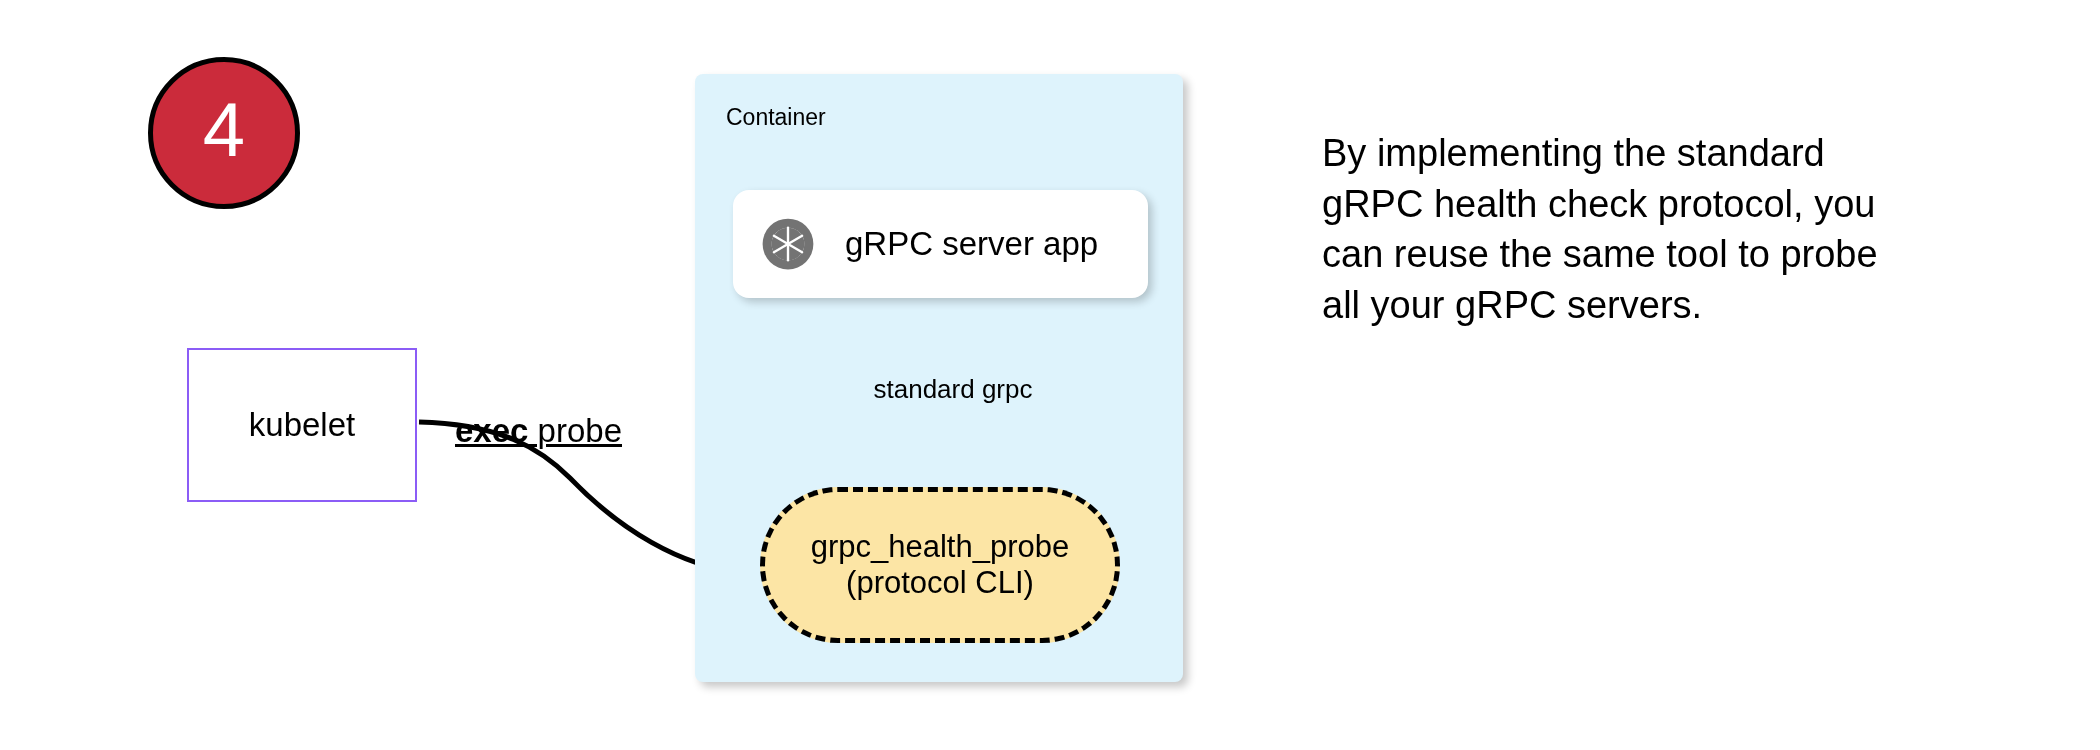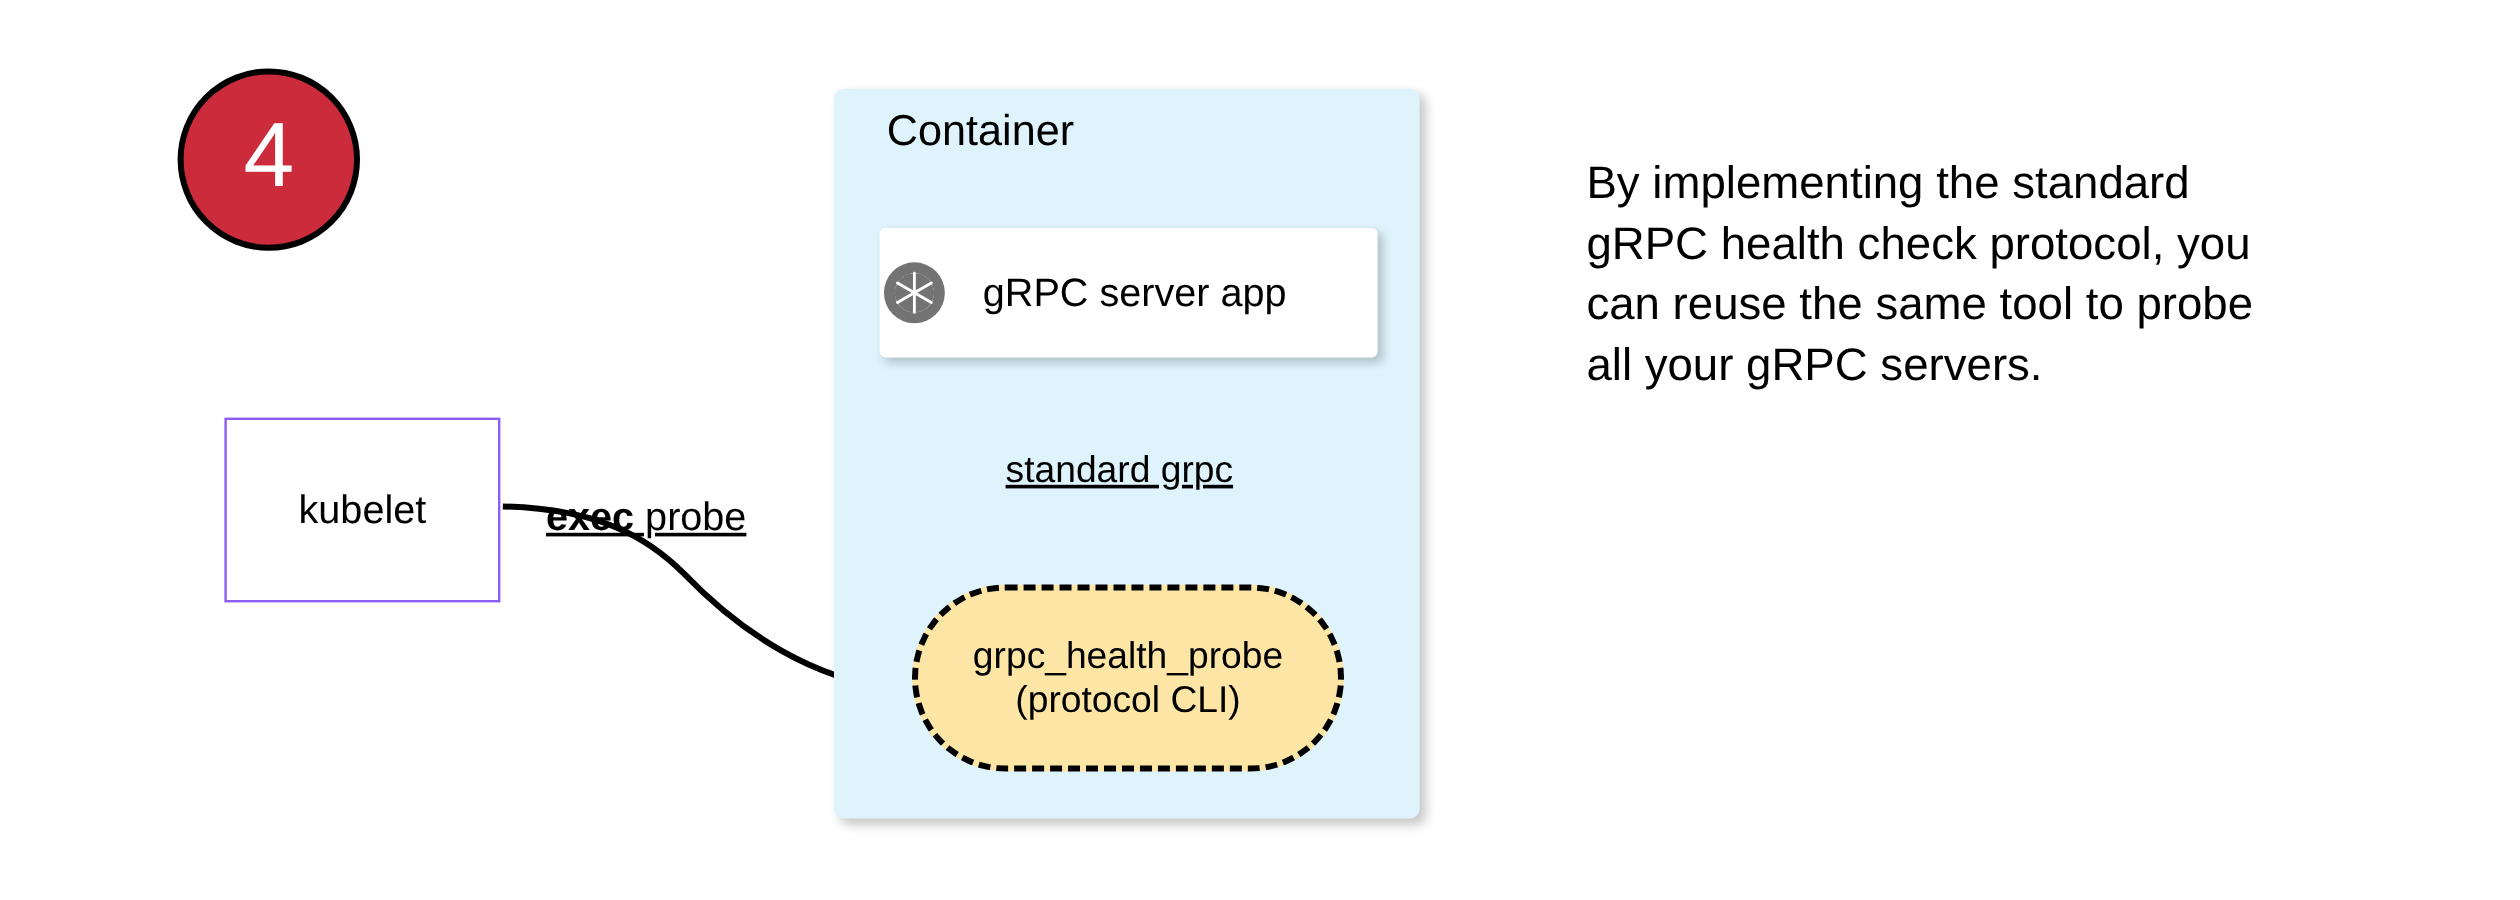--- a/index.html
+++ b/index.html
@@ -82,37 +82,37 @@
     top: 74px;
     width: 488px;
     height: 608px;
     background: #DEF3FC;
     border-radius: 8px;
     box-shadow: 5px 5px 9px rgba(0,0,0,0.22);
   }
   #container-title {
     position: absolute;
     left: 31px;
-    top: 14px;
-    font-size: 36px;
-    margin-left: 13px;
+    top: 30px;
+    font-size: 23px;
   }
 
   
   #grpc-server-card {
     position: absolute;
     left: 733px;
     top: 190px;
     width: 415px;
     height: 108px;
     background: #ffffff;
-    border-radius: 5px;
+    border-radius: 16px;
     box-shadow: 4px 4px 8px rgba(0,0,0,0.20);
     display: flex;
     align-items: center;
+    padding-left: 26px;
     box-sizing: border-box;
   }
   #grpc-server-card .app-label {
     font-size: 33px;
     margin-left: 28px;
   }
 
   
   #health-probe-pill {
     position: absolute;
@@ -138,24 +138,23 @@
     font-size: 31px;
     line-height: 1.15;
   }
 
   
   #protocol-label {
     position: absolute;
     left: 838px;
     top: 372px;
     width: 230px;
-    text-align: left;
-    font-size: 31px;
+    text-align: center;
+    font-size: 26px;
     line-height: 1.32;
-    text-decoration: underline;
   }
 
   
   #side-note {
     position: absolute;
     left: 1322px;
     top: 128px;
     width: 580px;
     font-size: 38px;
     line-height: 1.33;

